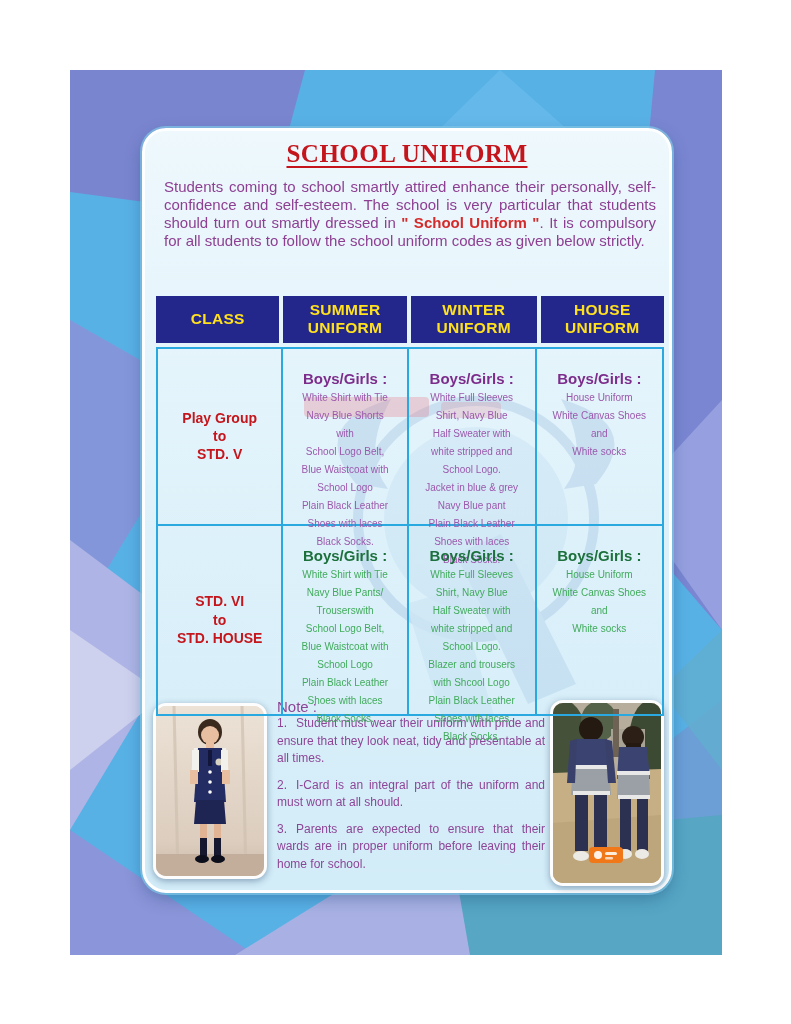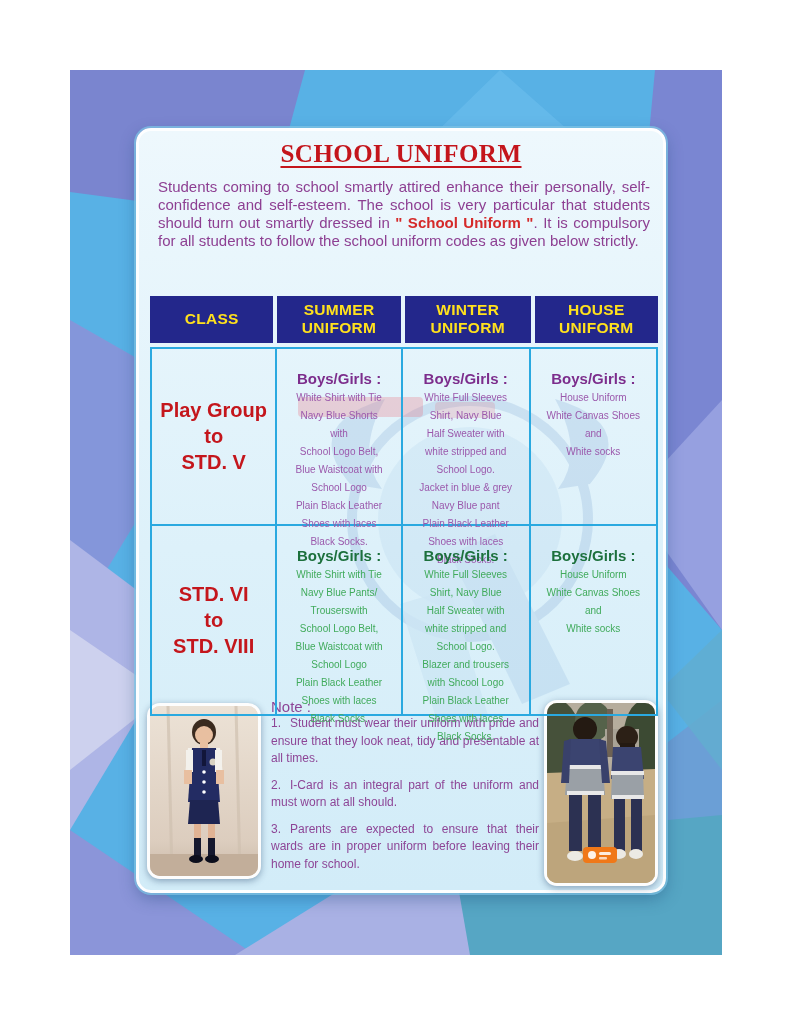--- a/index.html
+++ b/index.html
@@ -2,23 +2,23 @@
 <html><head>
 <meta charset="utf-8">
 <style>
   * { margin:0; padding:0; box-sizing:border-box; }
   html,body { width:791px; height:1024px; }
   body { background:#ffffff; font-family:"Liberation Sans", sans-serif; position:relative; overflow:hidden; }
 
   .bg-art { position:absolute; left:70px; top:70px; width:652px; height:885px; }
 
   .panel {
-    position:absolute; left:136px; top:128px; width:530px; height:765px;
+    position:absolute; left:142px; top:128px; width:530px; height:765px;
     background:linear-gradient(180deg,#eef8fd 0%, #ddf1fa 55%, #d2ecf8 100%);
-    border:3px solid #fdfeff; border-radius:15px;
+    border:3px solid #fdfeff; border-radius:24px;
     box-shadow:0 0 0 2px rgba(125,195,228,.75), 0 6px 16px rgba(20,60,110,.35);
   }
 
   .page-title {
     position:absolute; top:9px; left:0; width:100%;
     text-align:center; font-family:"Liberation Serif", serif;
     font-size:25px; font-weight:bold; color:#c4151c;
     text-decoration:underline; text-decoration-thickness:2px; text-underline-offset:4px;
     letter-spacing:.5px;
   }
@@ -46,21 +46,21 @@
   }
   .tbody {
     position:relative; z-index:1; margin-top:4px;
     display:grid; grid-template-columns:1fr 1fr 1.02fr 1fr; grid-template-rows:177px 188px;
     border:2px solid #2aa9e0;
   }
   .cell { border-right:2px solid #2aa9e0; border-bottom:2px solid #2aa9e0; padding:21px 2px; text-align:center; }
   .cell:nth-child(4n) { border-right:none; }
   .cell.last-row { border-bottom:none; }
   .class-cell { display:flex; align-items:center; justify-content:center;
-    font-weight:bold; font-size:20px; line-height:1.3; color:#c4161c; white-space:pre-line; }
+    font-weight:bold; font-size:14px; line-height:1.3; color:#c4161c; white-space:pre-line; }
   .cell .bg-label { font-weight:bold; font-size:15px; line-height:18px; }
   .cell .bodytext { font-size:10px; line-height:18px; white-space:pre-line; margin-top:1px; }
   .row1 .bg-label { color:#7c2d8c; }
   .row1 .bodytext { color:#9b59ac; }
   .row2 .bg-label { color:#1c703c; }
   .row2 .bodytext { color:#41ab5c; }
 
   
   .photo {
     position:absolute; border:3px solid #fdfdfd; border-radius:13px; overflow:hidden;
@@ -160,21 +160,21 @@
         <div class="cell row1">
           <div class="bg-label">Boys/Girls :</div>
           <div class="bodytext">House Uniform
 White Canvas Shoes
 and
 White socks</div>
         </div>
 
         <div class="cell class-cell row2 last-row">STD. VI
 to
-STD. VIII</div>
+STD. HOUSE</div>
         <div class="cell row2 last-row">
           <div class="bg-label">Boys/Girls :</div>
           <div class="bodytext">White Shirt with Tie
 Navy Blue Pants/
 Trouserswith
 School Logo Belt,
 Blue Waistcoat with
 School Logo
 Plain Black Leather
 Shoes with laces

